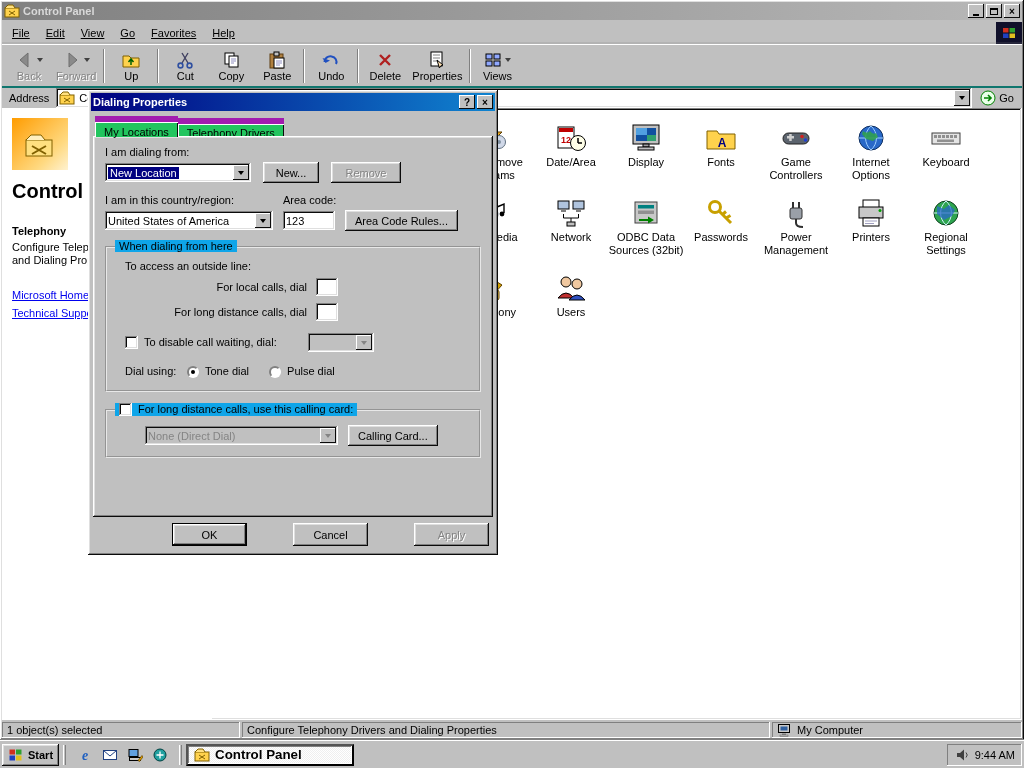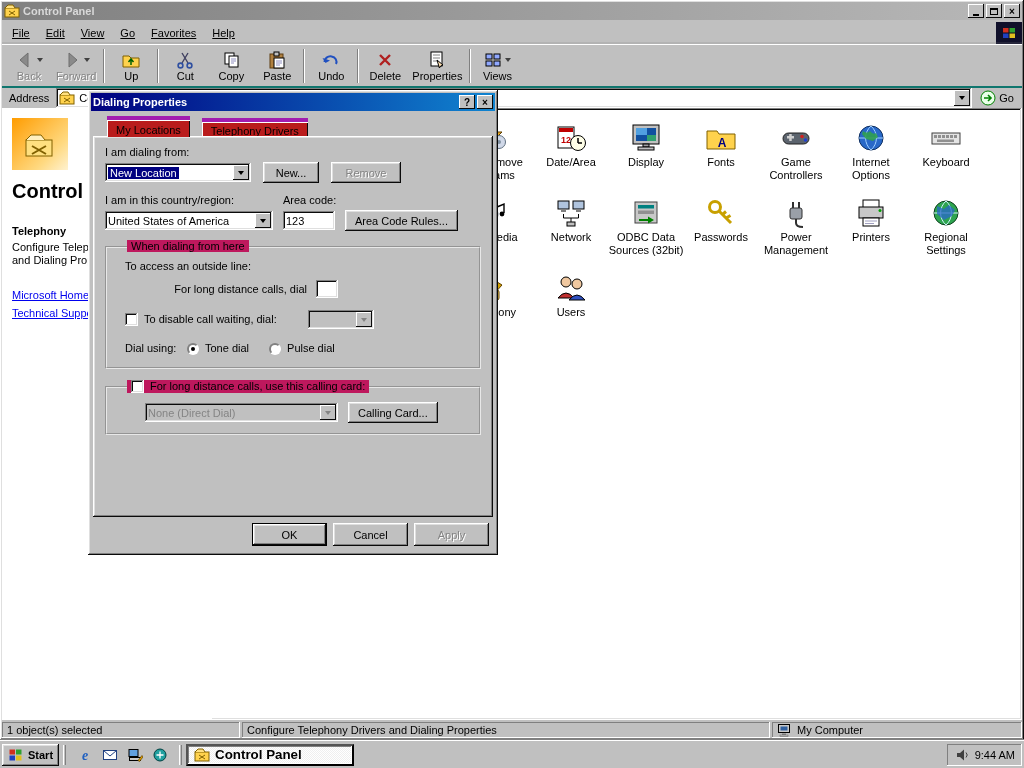--- a/index.html
+++ b/index.html
@@ -54,45 +54,45 @@
 
   
   .cpl-cell { position:absolute; width:78px; height:74px; text-align:center; }
   .cpl-ci { height:34px; display:flex; align-items:flex-end; justify-content:center; }
   .cpl-cl { margin-top:2px; font-size:11px; line-height:13px; }
 
   
   #dialog { position:absolute; left:88px; top:90px; width:410px; height:465px; z-index:10; }
   #dialog .titlebar { left:3px; right:3px; top:3px; }
   .dlg-tabs { position:absolute; left:7px; top:26px; display:flex; }
-  .tab { padding:3px 9px 4px; background:#b91c1c; box-shadow: inset 1px 1px 0 #fff, inset -1px 0 0 #0a0a0a; border-top:4px solid #a21caf; margin-top:2px;margin-left:12px; }
+  .tab { padding:3px 9px 4px; background:#22c55e; box-shadow: inset 1px 1px 0 #fff, inset -1px 0 0 #0a0a0a; border-top:6px solid #a21caf; margin-top:2px; }
   .tab.active { margin-top:0; padding-top:4px; position:relative; z-index:3; box-shadow: inset 1px 1px 0 #fff, inset -1px 0 0 #0a0a0a; height:21px; }
   .tab-panel { position:absolute; left:5px; right:5px; top:46px; height:381px; z-index:2; padding:8px 12px; }
 
   .frow { display:flex; align-items:center; }
   .lbl { line-height:13px; }
   .combo { height:19px; background:#fff; display:flex; align-items:center; }
   .combo .val { flex:1; padding:0 3px; white-space:nowrap; overflow:hidden; }
   .combo .drop { width:16px; height:15px; margin:2px; display:flex; align-items:center; justify-content:center; flex:none; }
   .combo.disabled { background:#c0c0c0; color:#848484; }
   .arr-dn { width:0; height:0; border-left:3px solid transparent; border-right:3px solid transparent; border-top:4px solid #000; }
   .disabled .arr-dn { border-top-color:#848484; }
   .sel-text { background:#000080; color:#fff; padding:0 2px; }
   .pbtn { height:21px; padding:0 10px; display:flex; align-items:center; justify-content:center; border:none; font-family:inherit; font-size:11px; background:#c0c0c0; }
   .txt-disabled { color:#848484; text-shadow:1px 1px 0 #fff; }
   .edit { background:#fff; height:19px; padding:0 3px; display:flex; align-items:center; }
   .mini-edit { width:22px; height:18px; background:#fff; }
   .groupbox { position:relative; border:2px groove #e8e8e8; }
-  .legend { position:absolute; top:-8px; left:20px; background:#be185d; padding:0 4px; }
+  .legend { position:absolute; top:-8px; left:8px; background:#0ea5e9; padding:0 4px; }
   .cb { width:13px; height:13px; background:#fff; flex:none; }
   .radio { width:12px; height:12px; border-radius:50%; background:#fff; border:2px solid; border-color:#808080 #fff #fff #808080; display:flex; align-items:center; justify-content:center; flex:none; }
   .radio .dot { width:4px; height:4px; border-radius:50%; background:#000; display:none; }
   .radio.checked .dot { display:block; }
   .dlg-buttons { position:absolute; right:9px; bottom:9px; display:flex; gap:6px; }
-  .dlg-buttons .pbtn { width:75px; height:23px; }
+  .dlg-buttons .pbtn { width:75px; height:23px;margin-left:40px; }
   .btn-default { border:1px solid #000; }
 
   
   #statusbar { position:absolute; left:2px; right:2px; top:720px; height:18px; display:flex; gap:2px; padding-top:2px; background:#c0c0c0; }
   .spane { height:16px; display:flex; align-items:center; padding:0 5px; gap:4px; white-space:nowrap; overflow:hidden; }
 
   
   #taskbar { position:absolute; left:0; bottom:0; width:1024px; height:28px; background:#c0c0c0; border-top:1px solid #fff; box-shadow:0 -1px 0 #808080; display:flex; align-items:center; padding:0 2px; gap:4px; z-index:15; }
   #start-btn { height:22px; display:flex; align-items:center; gap:4px; padding:0 6px; font-weight:bold; }
   .ql { display:flex; align-items:center; gap:7px; padding:0 6px; }
@@ -575,20 +575,24 @@
         </div>
         <div class="edit bev-in" style="width:52px;">123</div>
         <button class="pbtn bev-out">Area Code Rules...</button>
       </div>
 
       <div class="groupbox" style="margin-top:15px; padding:12px 10px 12px;">
         <span class="legend">When dialing from here</span>
 
         <div class="lbl" style="margin-left:8px;">To access an outside line:</div>
 
+        <div class="frow" style="margin-top:5px;">
+          <div class="lbl" style="width:190px; text-align:right;">For local calls, dial</div>
+          <div class="mini-edit bev-in" style="margin-left:9px;"></div>
+        </div>
 
         <div class="frow" style="margin-top:7px;">
           <div class="lbl" style="width:190px; text-align:right;">For long distance calls, dial</div>
           <div class="mini-edit bev-in" style="margin-left:9px;"></div>
         </div>
 
         <div class="frow" style="margin-top:12px; margin-left:8px;">
           <span class="cb bev-in"></span>
           <span class="lbl" style="margin-left:6px; width:156px;">To disable call waiting, dial:</span>
           <div class="combo bev-in disabled" style="width:66px; margin-left:8px;">

